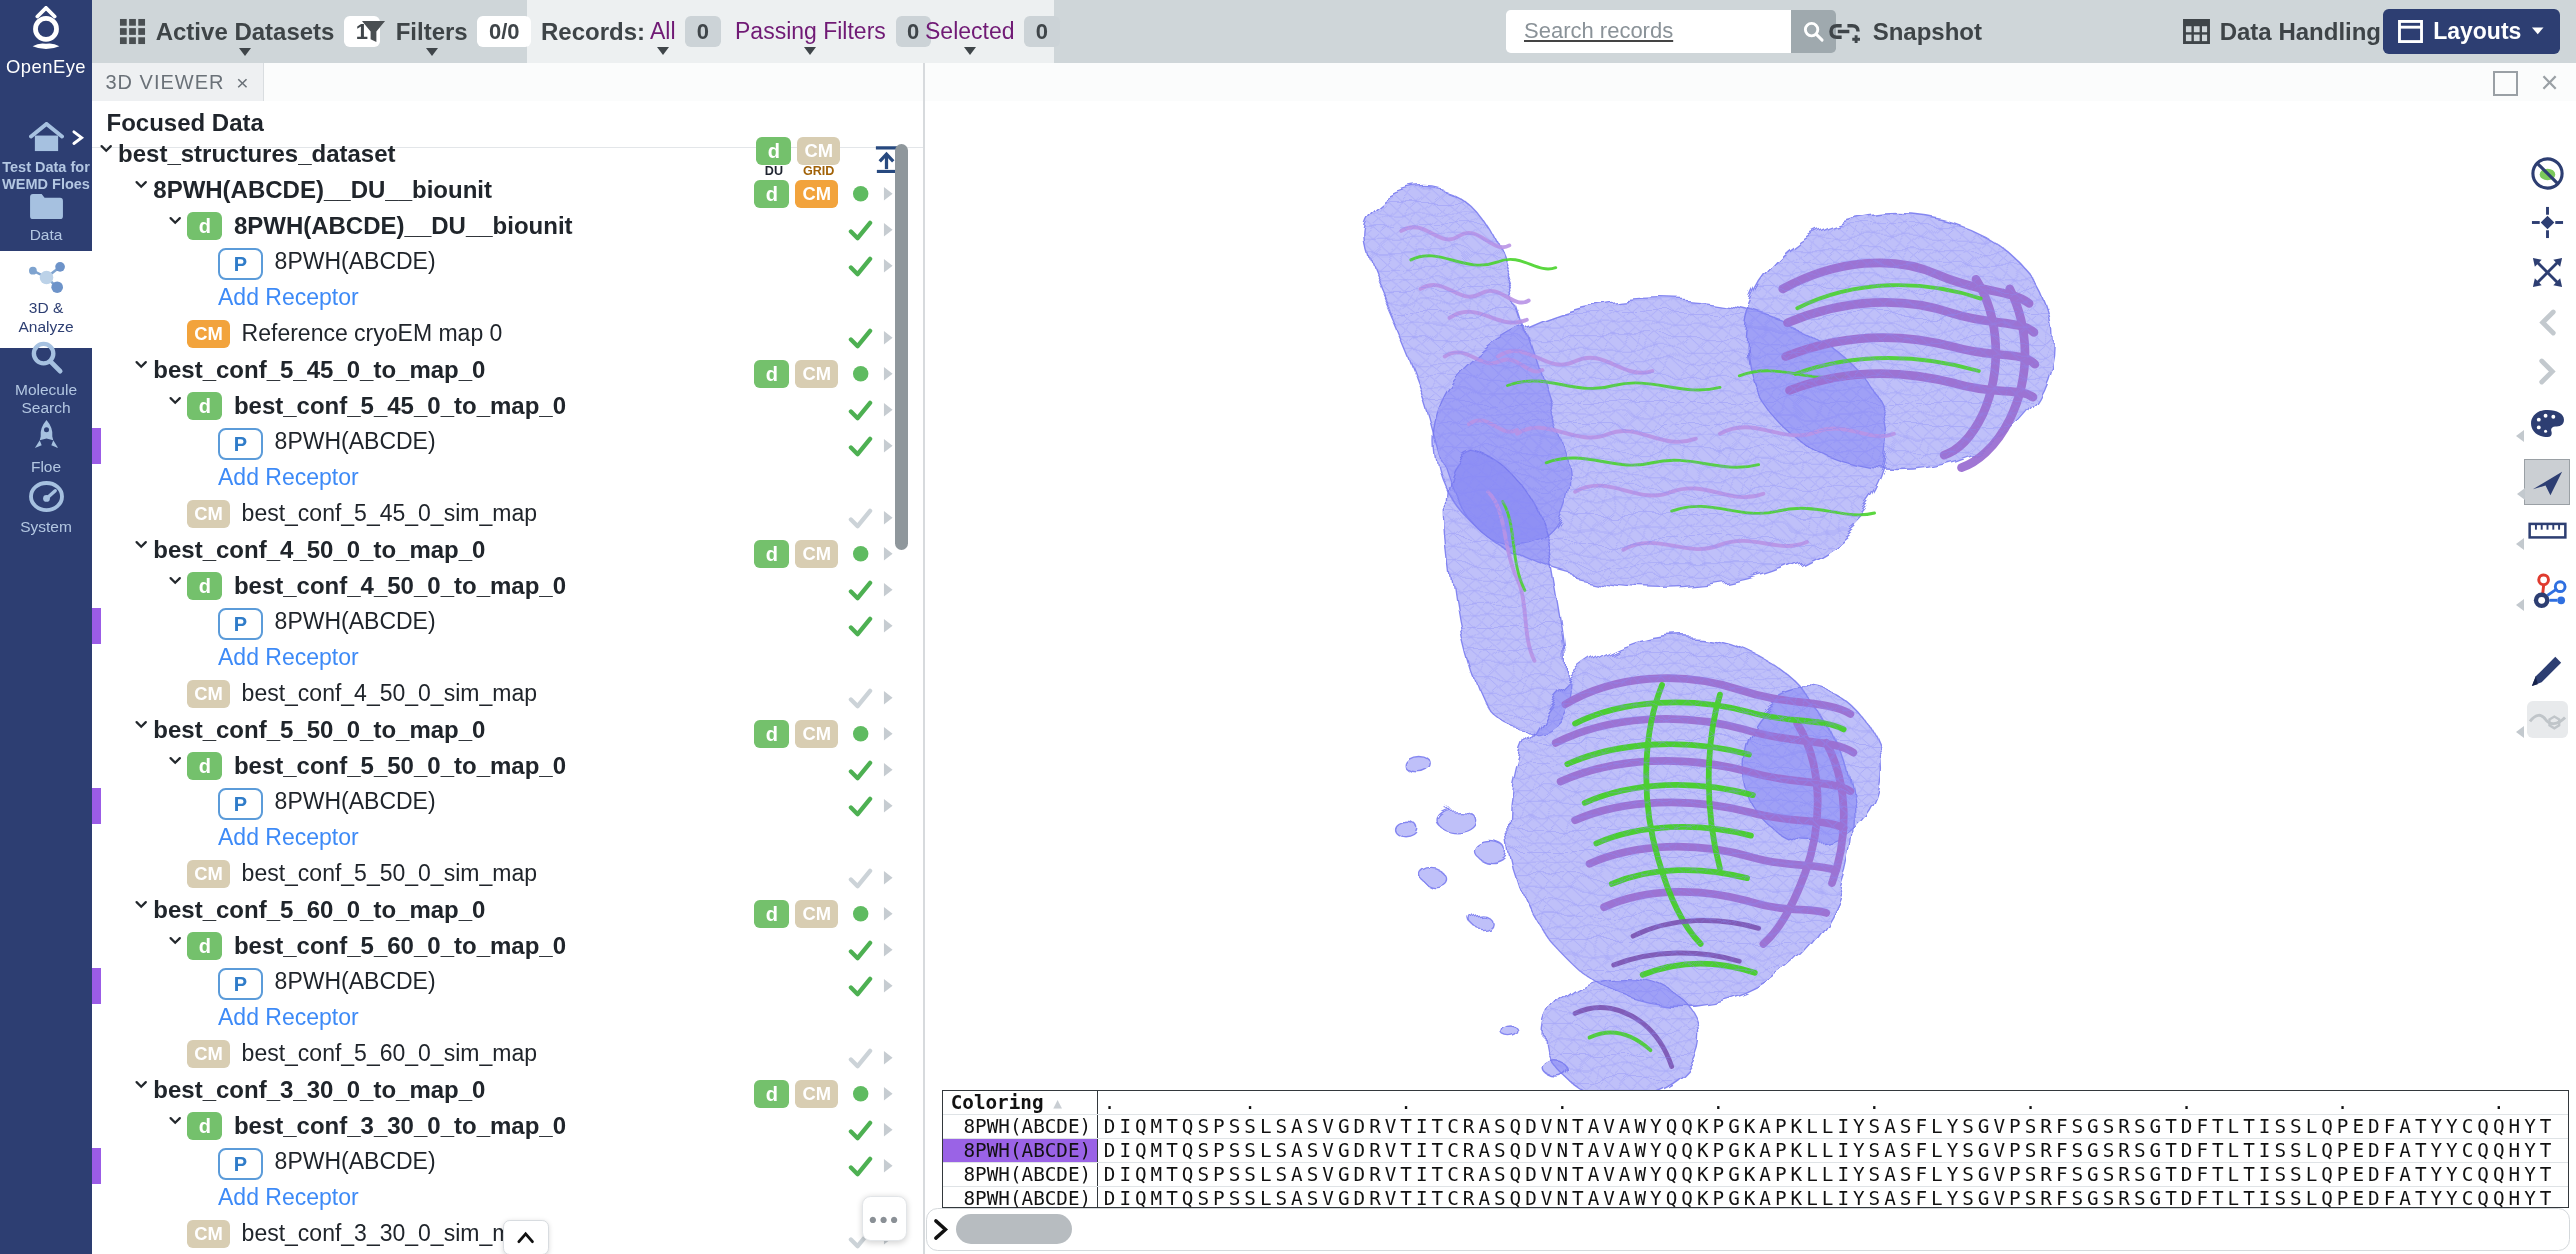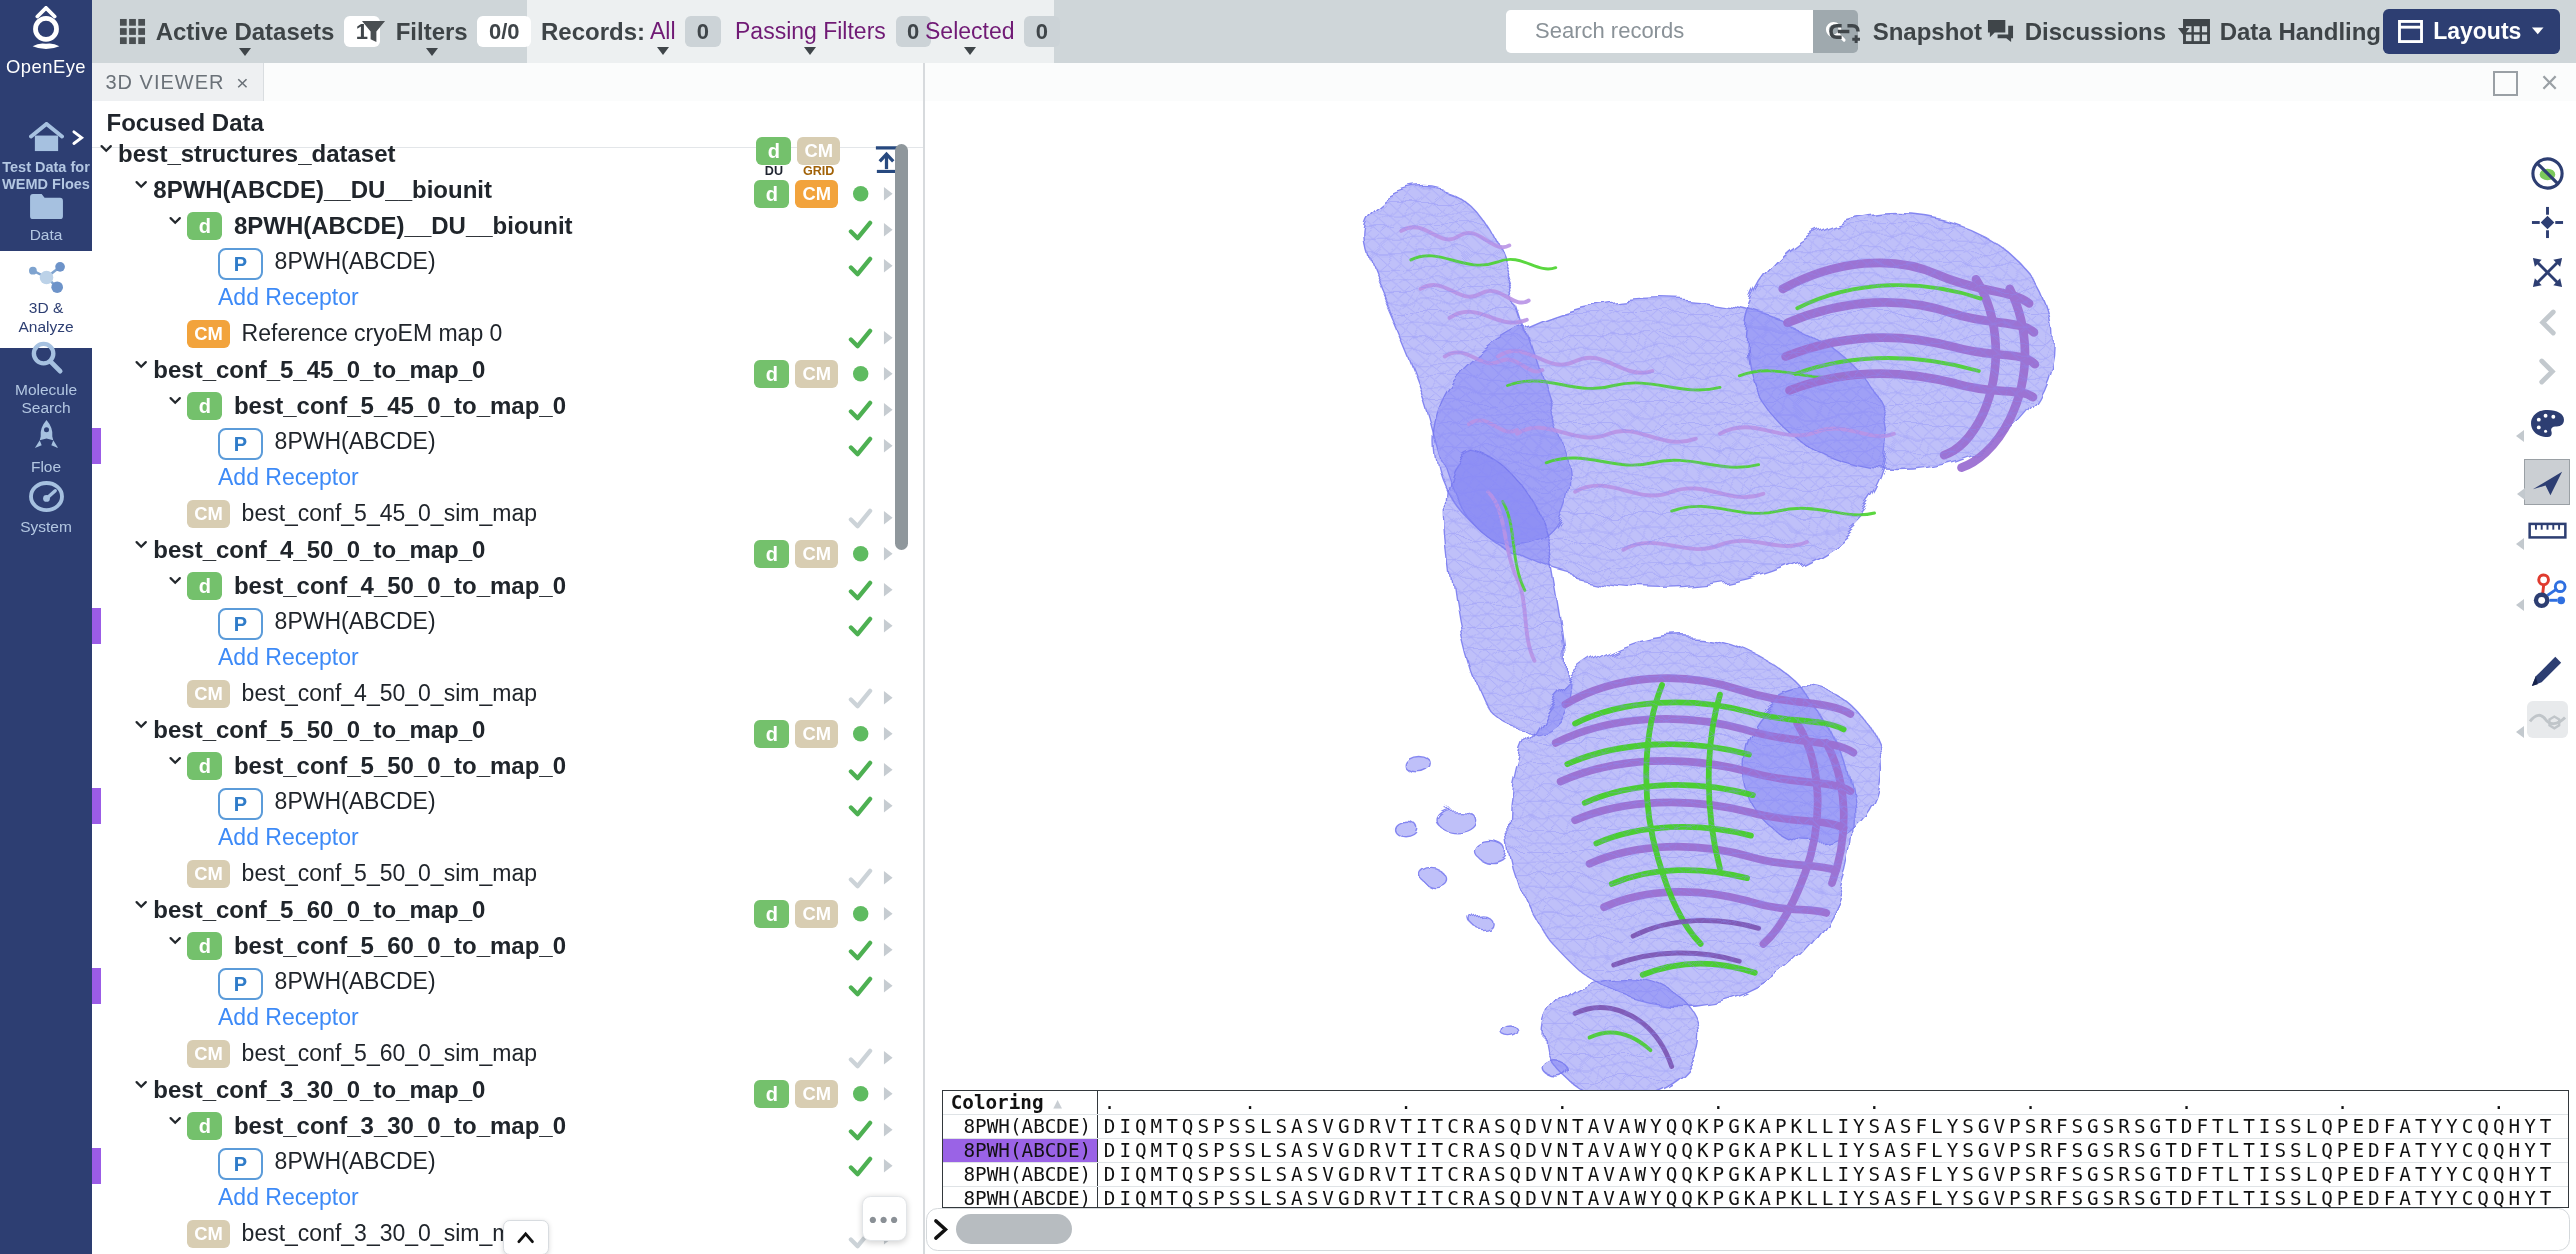--- a/index.html
+++ b/index.html
@@ -11,21 +11,21 @@
   .tblabel{font-size:24px;font-weight:700;color:#3e4447;white-space:nowrap;}
   .tbplain{font-size:23px;color:#701a75;white-space:nowrap;}
   .ddw{position:relative;display:inline-block;}
   .dc{position:absolute;left:50%;bottom:-16.4px;transform:translateX(-50%);width:0;height:0;
       border:6.8px solid transparent;border-top:8.7px solid #3f4549;}
   .pill{background:#fff;border-radius:5.8px;padding:2.9px 11.6px;font-size:22px;font-weight:700;color:#3f4549;}
   .pill.gray{background:#ccd3d7;}
   #records-sec{position:absolute;left:435px;top:0;width:527px;height:63px;background:#edf0f1;}
   #search-wrap{position:absolute;left:1414px;top:9.7px;display:flex;}
   #search-input{width:249px;height:43px;border:none;border-radius:4.8px 0 0 4.8px;background:#fff;
-    font-size:22px;color:#444;padding:0 29px;outline:none;font-family:"Liberation Sans",sans-serif;}
+    font-size:22px;color:#444;padding:0 18px;outline:none;font-family:"Liberation Sans",sans-serif;text-decoration:underline;}
   #search-input::placeholder{color:#8a9298;}
   #search-btn{width:45px;height:43px;background:#9fa9ae;border:none;border-radius:0 4.8px 4.8px 0;
     display:flex;align-items:center;justify-content:center;cursor:pointer;}
   #layouts-btn{position:absolute;left:2291px;top:8.7px;width:177px;height:45px;background:#2d3e72;
     border-radius:5.8px;display:flex;align-items:center;justify-content:center;gap:9.7px;color:#fff;
     font-size:23px;font-weight:700;}
   
   #sidebar{position:absolute;left:0;top:0;width:92px;height:1254px;background:#2d3e72;}
   .sbitem{position:absolute;left:0;width:92px;display:flex;flex-direction:column;align-items:center;
     color:#b3c7e2;font-size:15.5px;text-align:center;line-height:1.18;}
@@ -242,30 +242,20 @@
     <div class="tbgroup" style="left:1736px">
       <svg width="35" height="27" viewBox="0 0 36 28">
         <path d="M14 8 H9 Q3 8 3 14 Q3 20 9 20 H14" fill="none" stroke="#3f4549" stroke-width="3.6"></path>
         <path d="M20 8 H25 Q31 8 31 14" fill="none" stroke="#3f4549" stroke-width="3.6"></path>
         <line x1="10" y1="14" x2="22" y2="14" stroke="#3f4549" stroke-width="3.6"></line>
         <path d="M29 18 V26 M25 22 H33" stroke="#3f4549" stroke-width="3"></path>
       </svg>
       <span class="tblabel">Snapshot</span>
     </div>
 
-    <div class="tbgroup" style="left:1894px">
-      <svg width="29" height="27" viewBox="0 0 30 28">
-        <path d="M2 2 H20 V15 H9 L4 20 V15 H2 Z" fill="#3f4549"></path>
-        <path d="M23 8 H28 V21 H26 V25 L21 21 H12 V17 H23 Z" fill="#3f4549"></path>
-      </svg>
-      <span class="tblabel">Discussions</span>
-      <svg width="15.5" height="11.6" viewBox="0 0 16 12">
-          <path d="M2 2 L8 10 L14 2 Z" fill="#3f4549"></path>
-        </svg>
-    </div>
 
     <div class="tbgroup" style="left:2091px">
       <svg width="27" height="25" viewBox="0 0 28 26">
         <rect x="1.5" y="1.5" width="25" height="23" fill="none" stroke="#3f4549" stroke-width="3"></rect>
         <rect x="1.5" y="1.5" width="25" height="6" fill="#3f4549"></rect>
         <line x1="10" y1="7" x2="10" y2="24" stroke="#3f4549" stroke-width="2.5"></line>
         <line x1="18.5" y1="7" x2="18.5" y2="24" stroke="#3f4549" stroke-width="2.5"></line>
         <line x1="1.5" y1="15" x2="26.5" y2="15" stroke="#3f4549" stroke-width="2.5"></line>
       </svg>
       <span class="tblabel">Data Handling</span>

